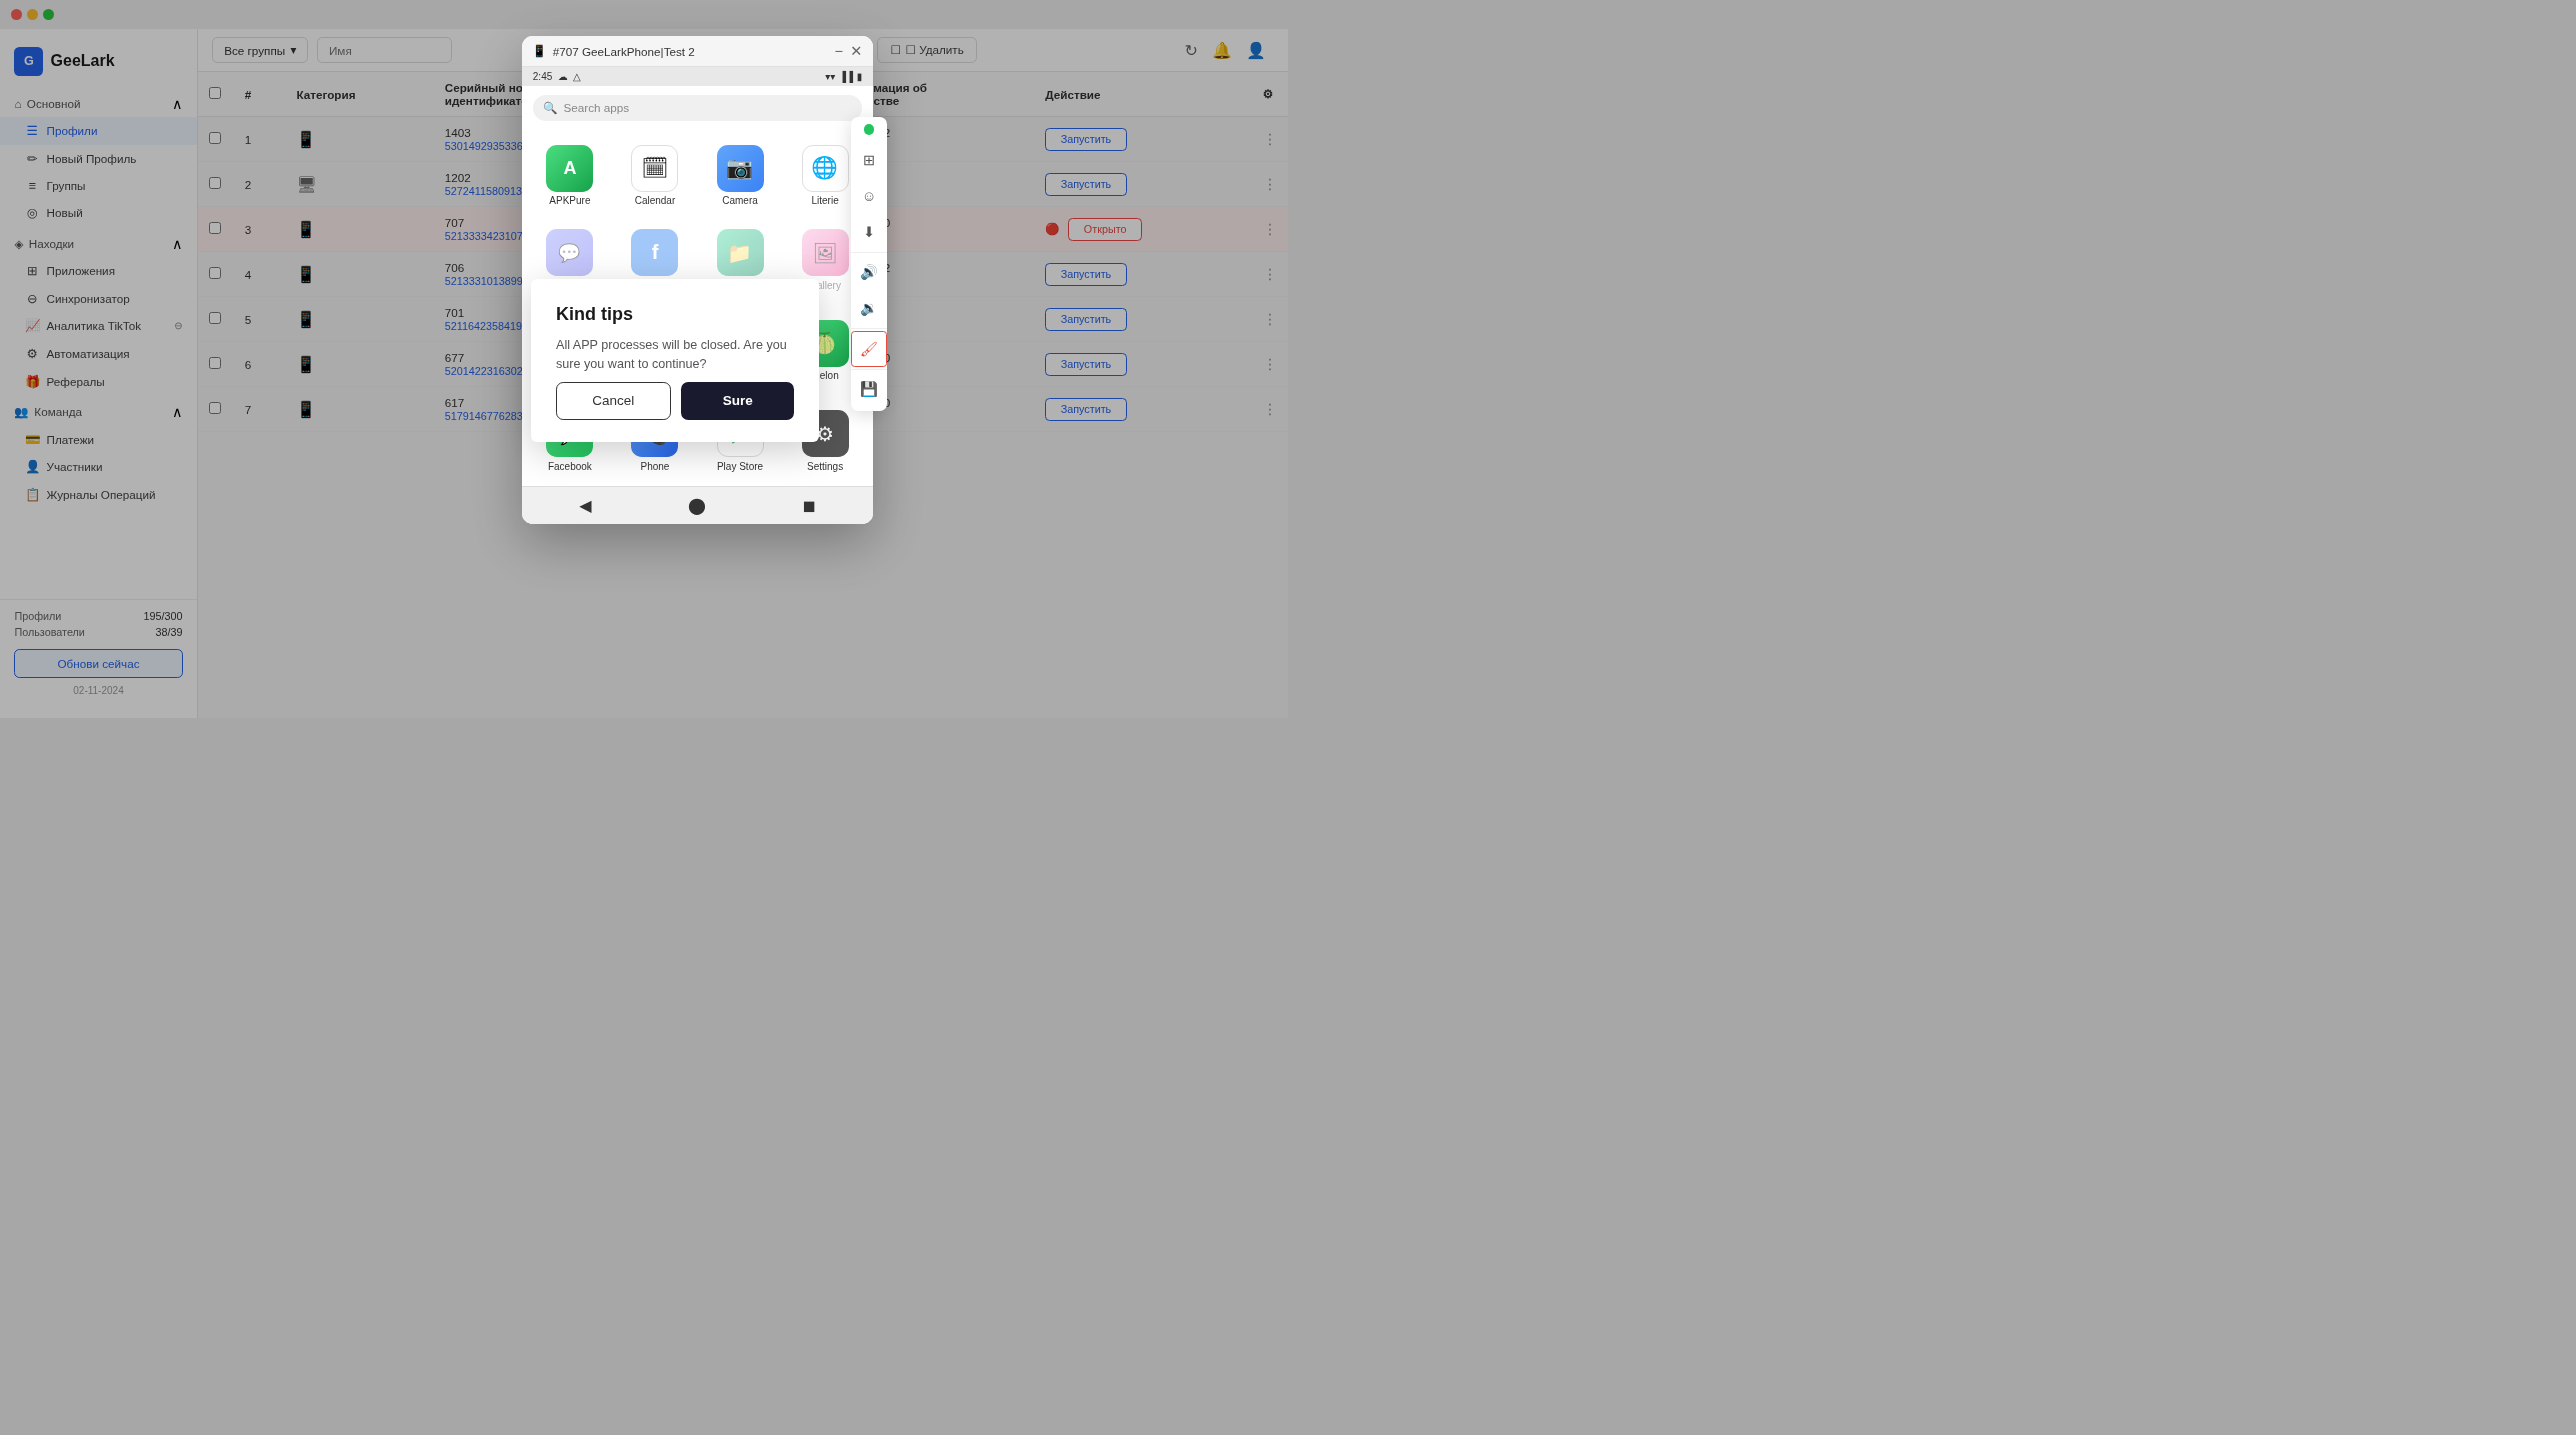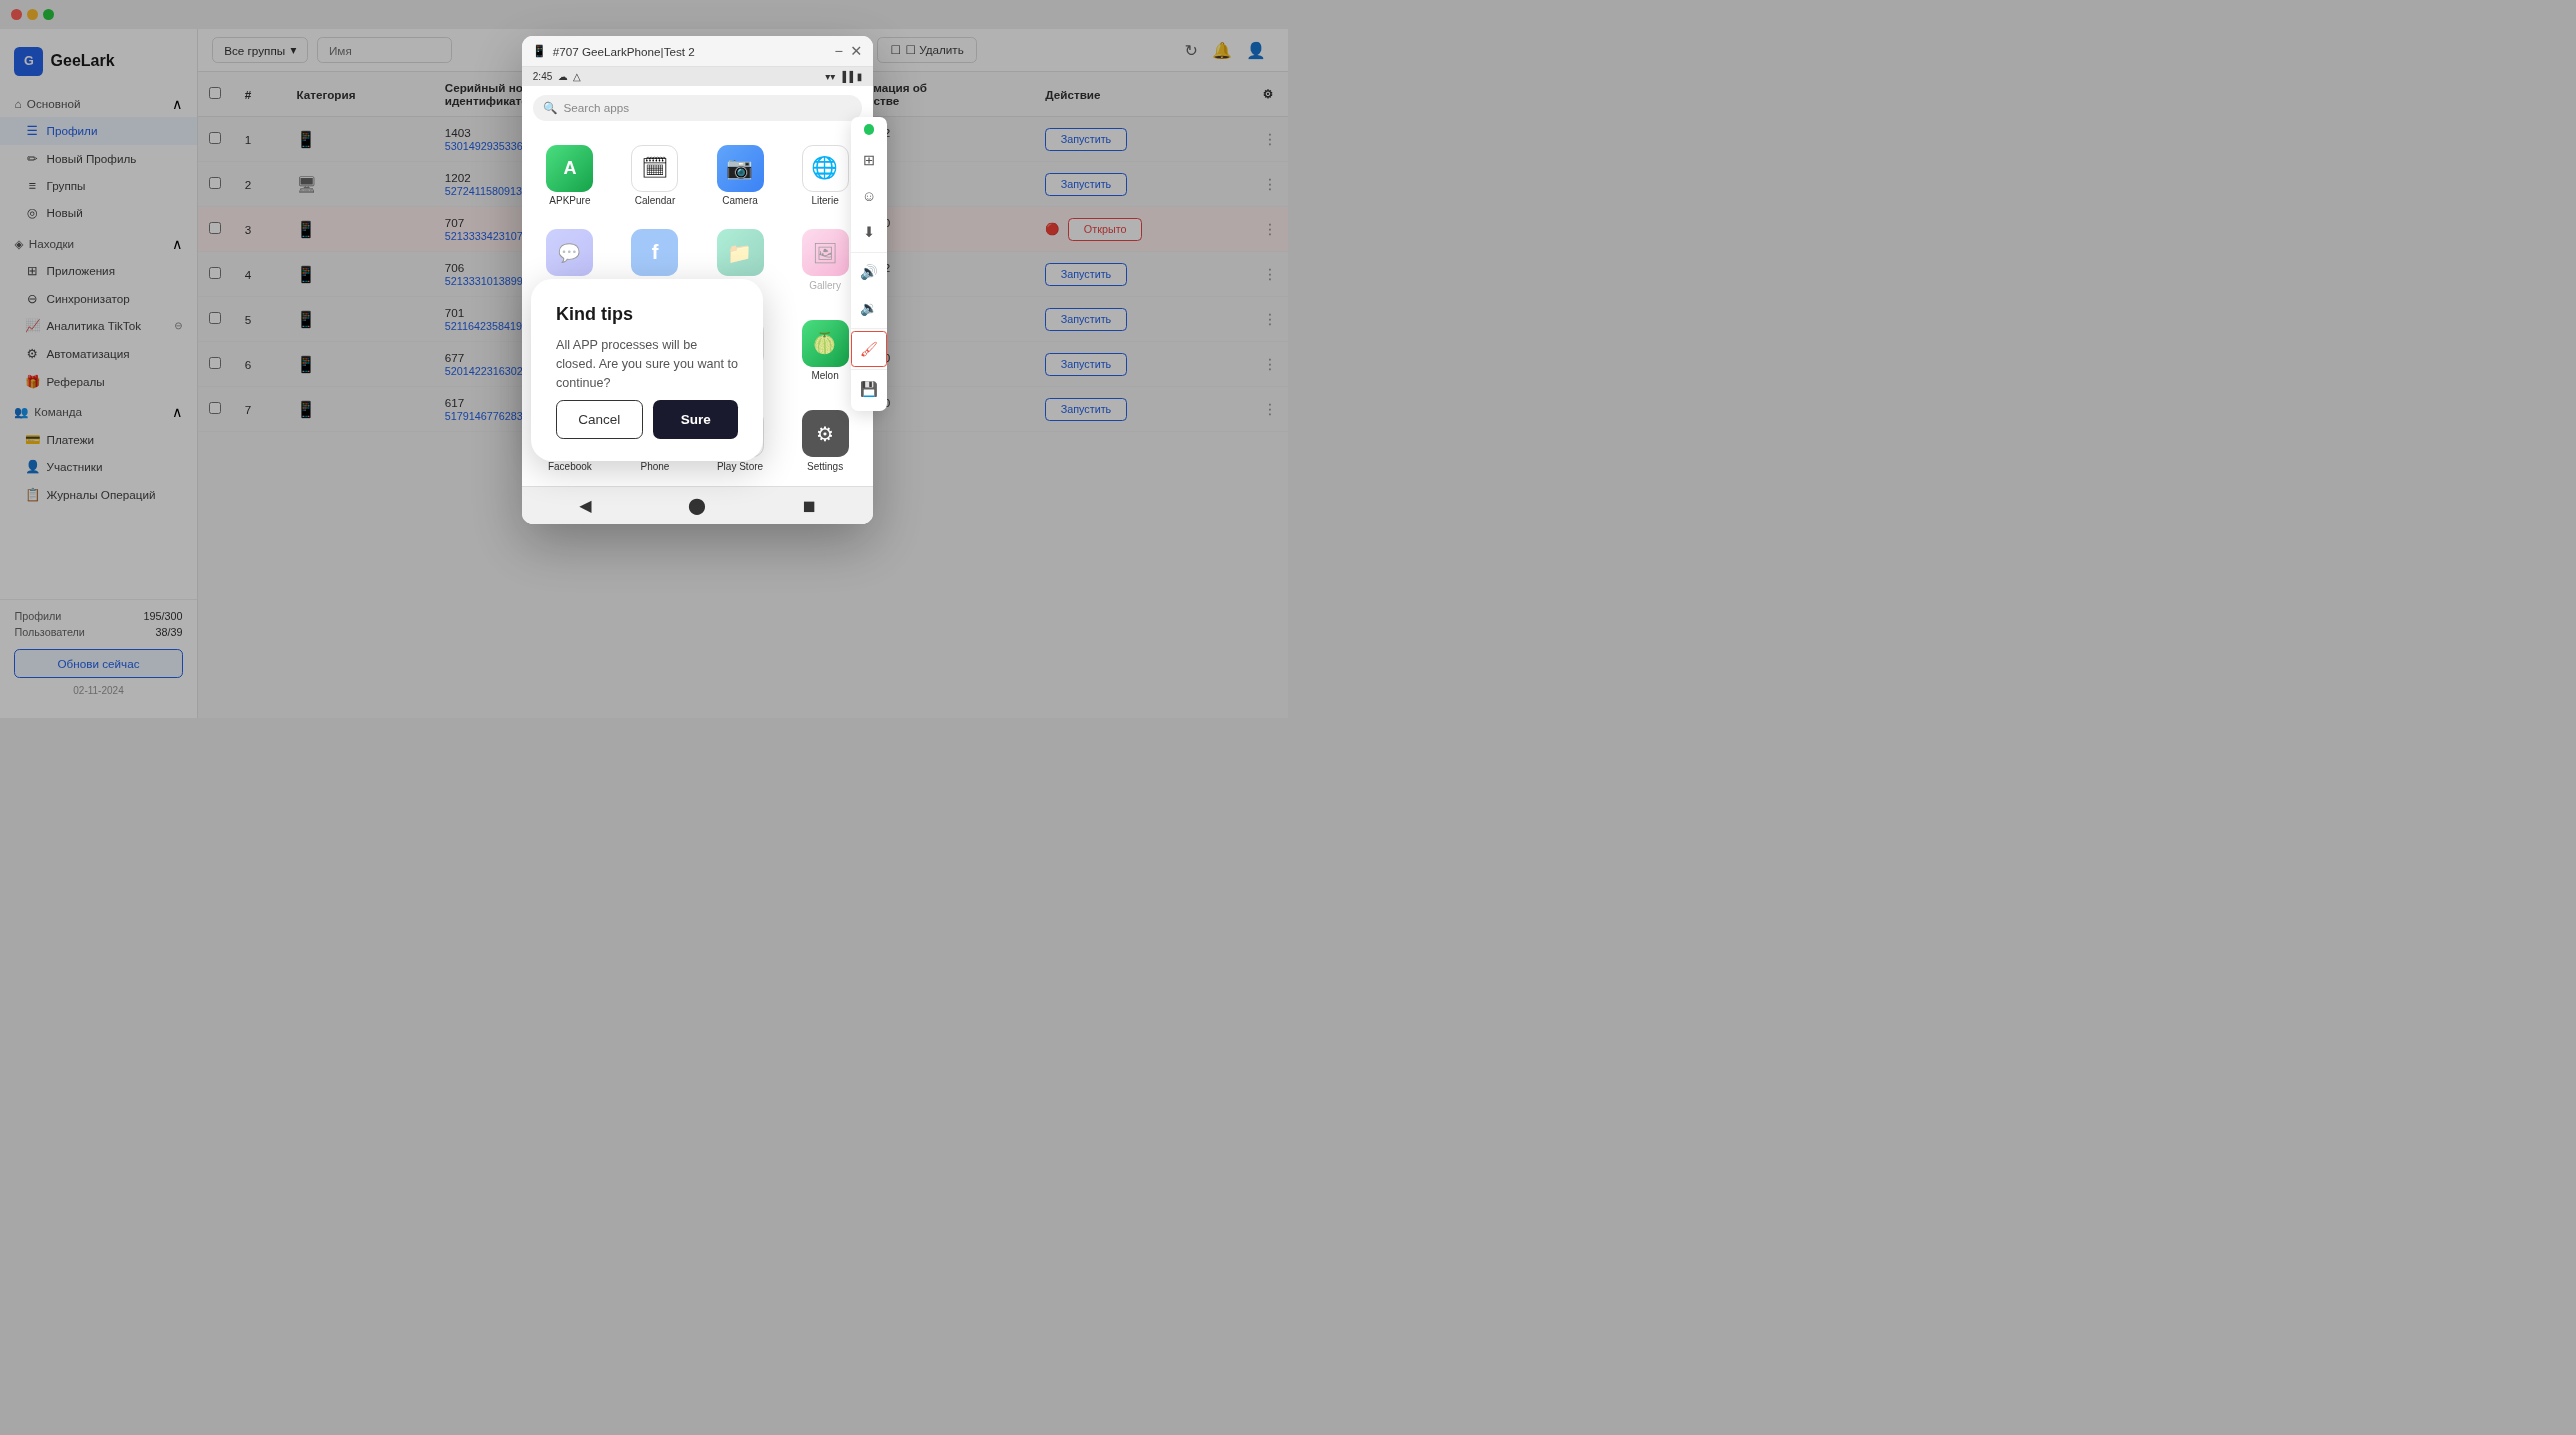--- a/index.html
+++ b/index.html
@@ -80,21 +80,21 @@
     .nav-btn { background: none; border: none; cursor: pointer; font-size: 16px; color: #333; }
 
     
     .phone-side-toolbar { position: fixed; background: #fff; border-radius: 7.2px; box-shadow: 0 3.6px 18px rgba(0,0,0,0.15); z-index: 200; display: flex; flex-direction: column; padding: 3.6px 0; }
     .toolbar-btn { width: 36px; height: 36px; display: flex; align-items: center; justify-content: center; cursor: pointer; font-size: 14.4px; color: #555; border: none; background: none; }
     .toolbar-btn.active { background: #fff; border: 1.8px solid #e74c3c; color: #e74c3c; border-radius: 3.6px; }
     .toolbar-divider { height: 0.9px; background: #eee; margin: 1.8px 0; }
 
     
     .icon-apkpure { background: linear-gradient(135deg, #4ade80, #16a34a); }
-    .dialog-box { position: fixed; z-index: 400; background: #fff; border-radius: 21px; padding: 25px 25px 21.6px; box-shadow: 0 9px 36px rgba(0,0,0,0.2); width: 232px; }
+    .dialog-box { position: fixed; z-index: 400; background: #fff; border-radius: 6px; padding: 25px 25px 21.6px; box-shadow: 0 9px 36px rgba(0,0,0,0.2); width: 288px; }
     .dialog-title { font-size: 18px; font-weight: 700; color: #1a1a1a; margin-bottom: 10.8px; }
     .dialog-text { font-size: 12.6px; color: #555; line-height: 1.5; margin-bottom: 8px; }
     .dialog-btns { display: flex; gap: 10.8px; }
     .dialog-cancel { flex: 1; padding: 10.8px; border: 1.4px solid #333; border-radius: 7.2px; background: #fff; font-size: 13.5px; cursor: pointer; color: #333; font-weight: 500; }
     .dialog-sure { flex: 1; padding: 10.8px; border: none; border-radius: 7.2px; background: #1a1a2e; font-size: 13.5px; cursor: pointer; color: #fff; font-weight: 600; }
   </style>
 </head>
 <body>
 
 <div class="app-container">

